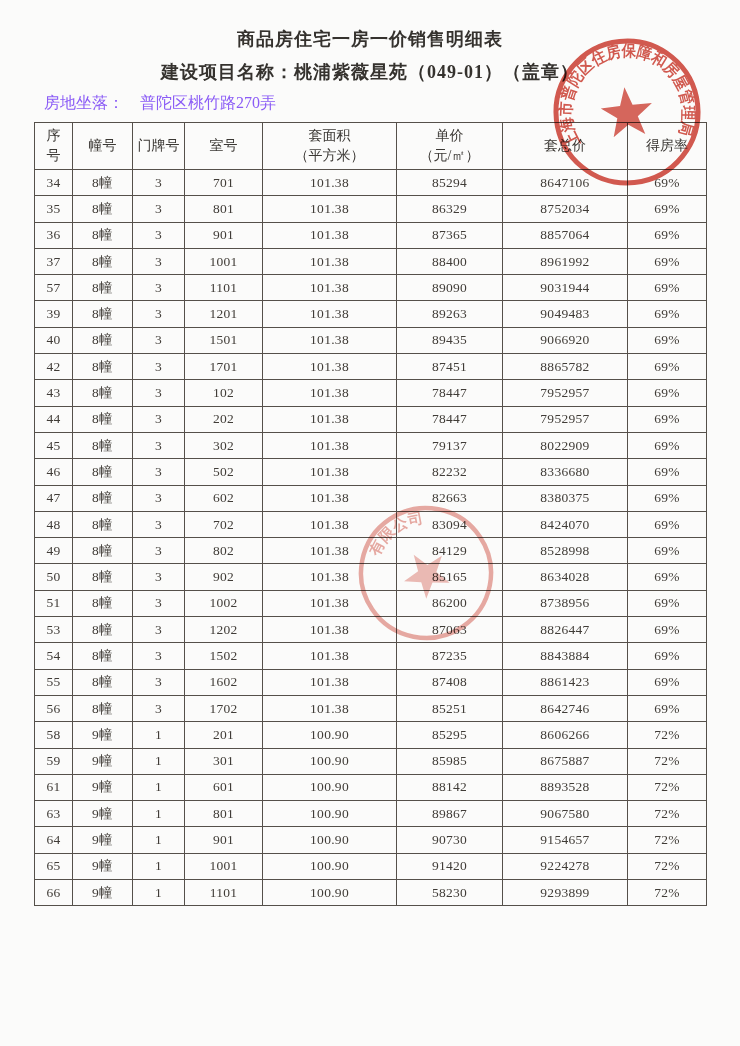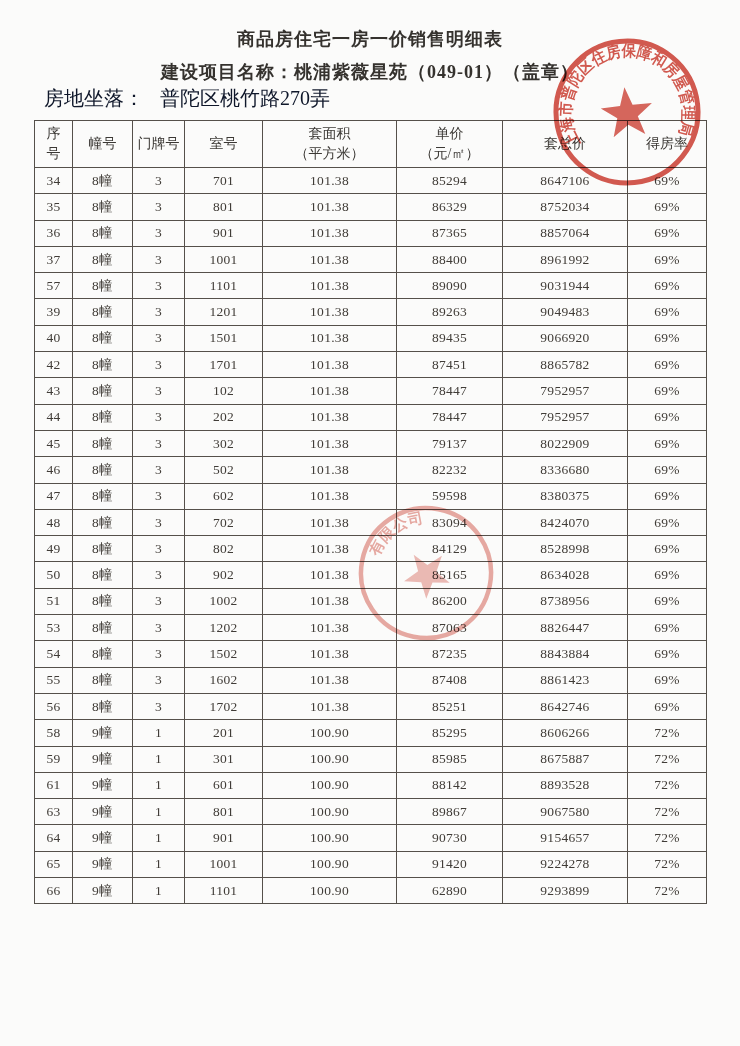--- a/index.html
+++ b/index.html
@@ -16,23 +16,23 @@
   .title-line{
     text-align:center;
     font-size:18px;
     font-weight:700;
     letter-spacing:1px;
     line-height:1.0;
     color:#35322e;
   }
   .title-line.second{margin-top:15px;text-align:center;}
   .location-line{
-    margin:4px 0 0 44px;
-    font-size:20px;
-    color:#0f172a;
+    margin:12px 0 0 44px;
+    font-size:16px;
+    color:#8b5cf6;
   }
   .location-line .loc-value{margin-left:16px;}
   table.price-table{
     border-collapse:collapse;
     table-layout:fixed;
     width:672px;
     margin:8px 0 0 34px;
     background:transparent;
   }
   .price-table th,.price-table td{
@@ -223,21 +223,21 @@
           <td>82232</td>
           <td>8336680</td>
           <td>69%</td>
         </tr>
         <tr>
           <td>47</td>
           <td>8幢</td>
           <td>3</td>
           <td>602</td>
           <td>101.38</td>
-          <td>59598</td>
+          <td>82663</td>
           <td>8380375</td>
           <td>69%</td>
         </tr>
         <tr>
           <td>48</td>
           <td>8幢</td>
           <td>3</td>
           <td>702</td>
           <td>101.38</td>
           <td>83094</td>
@@ -373,21 +373,21 @@
           <td>91420</td>
           <td>9224278</td>
           <td>72%</td>
         </tr>
         <tr>
           <td>66</td>
           <td>9幢</td>
           <td>1</td>
           <td>1101</td>
           <td>100.90</td>
-          <td>62890</td>
+          <td>58230</td>
           <td>9293899</td>
           <td>72%</td>
         </tr>
       </tbody>
   </table>
 
   <svg class="stamp stamp-gov" width="156" height="156" viewBox="0 0 156 156">
     <circle cx="78" cy="78" r="71" fill="none" stroke="#cf4337" stroke-width="5"></circle>
     <polygon points="78,53 84.3,71.3 103.7,71.7 88.3,83.3 93.9,101.8 78,90.8 62.1,101.8 67.7,83.3 52.3,71.7 71.7,71.3" fill="#cf4337" opacity="0.92"></polygon>
     <defs>

